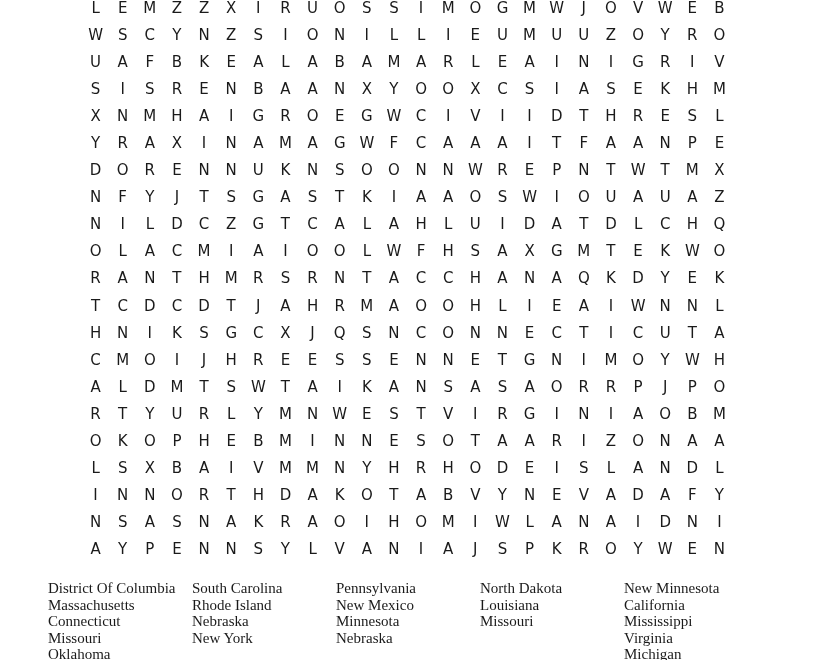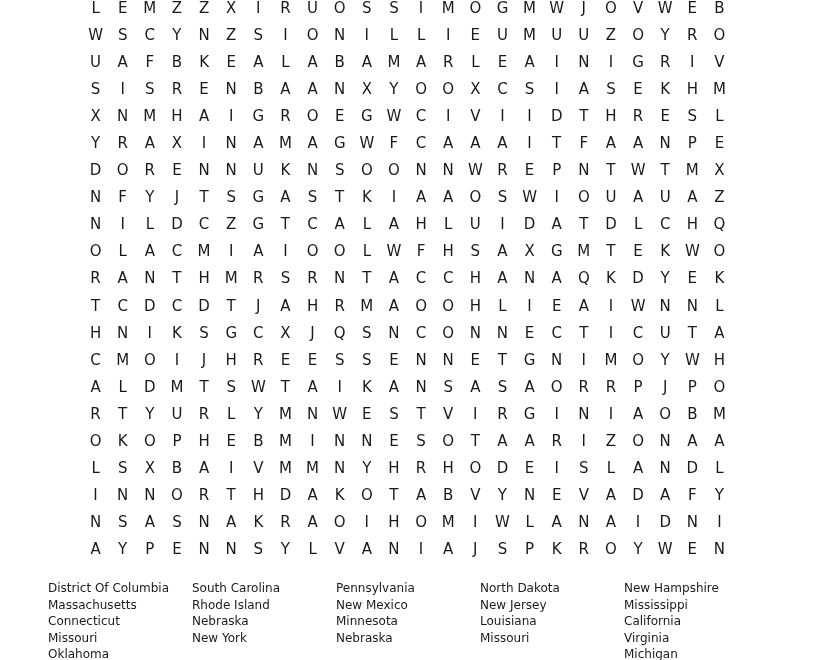--- a/index.html
+++ b/index.html
@@ -37,25 +37,26 @@
       left: 48px;
       top: 580px;
       display: grid;
       grid-template-columns: repeat(5, 144px);
     }
     .word-col {
       display: flex;
       flex-direction: column;
     }
     .word {
-      font-size: 12px;
+      font-size: 15px;
       line-height: 16.5px;
       height: 16.5px;
       white-space: nowrap;
       color: #1a1a1a;
+      font-family: Liberation Serif, serif;
     }
   </style>
 </head>
 <body>
 
 <div id="grid">
     <div class="cell">L</div>
     <div class="cell">E</div>
     <div class="cell">M</div>
     <div class="cell">Z</div>
@@ -576,24 +577,23 @@
     <div class="word">New York</div>
   </div>
   <div class="word-col">
     <div class="word">Pennsylvania</div>
     <div class="word">New Mexico</div>
     <div class="word">Minnesota</div>
     <div class="word">Nebraska</div>
   </div>
   <div class="word-col">
     <div class="word">North Dakota</div>
-    <div class="word">New Jersey</div>
     <div class="word">Louisiana</div>
     <div class="word">Missouri</div>
   </div>
   <div class="word-col">
-    <div class="word">New Hampshire</div>
+    <div class="word">New Minnesota</div>
+    <div class="word">California</div>
     <div class="word">Mississippi</div>
-    <div class="word">California</div>
     <div class="word">Virginia</div>
     <div class="word">Michigan</div>
   </div>
 </div>
 
 </body></html>

